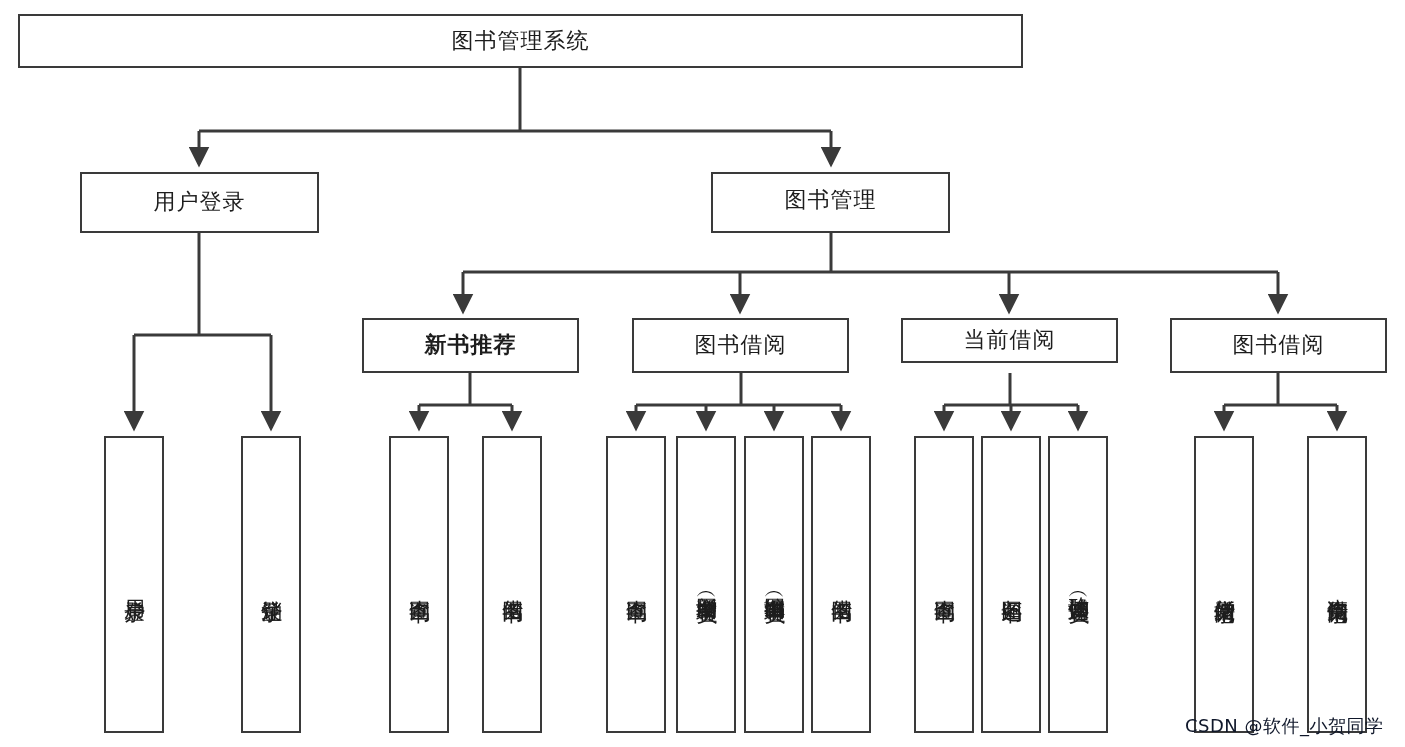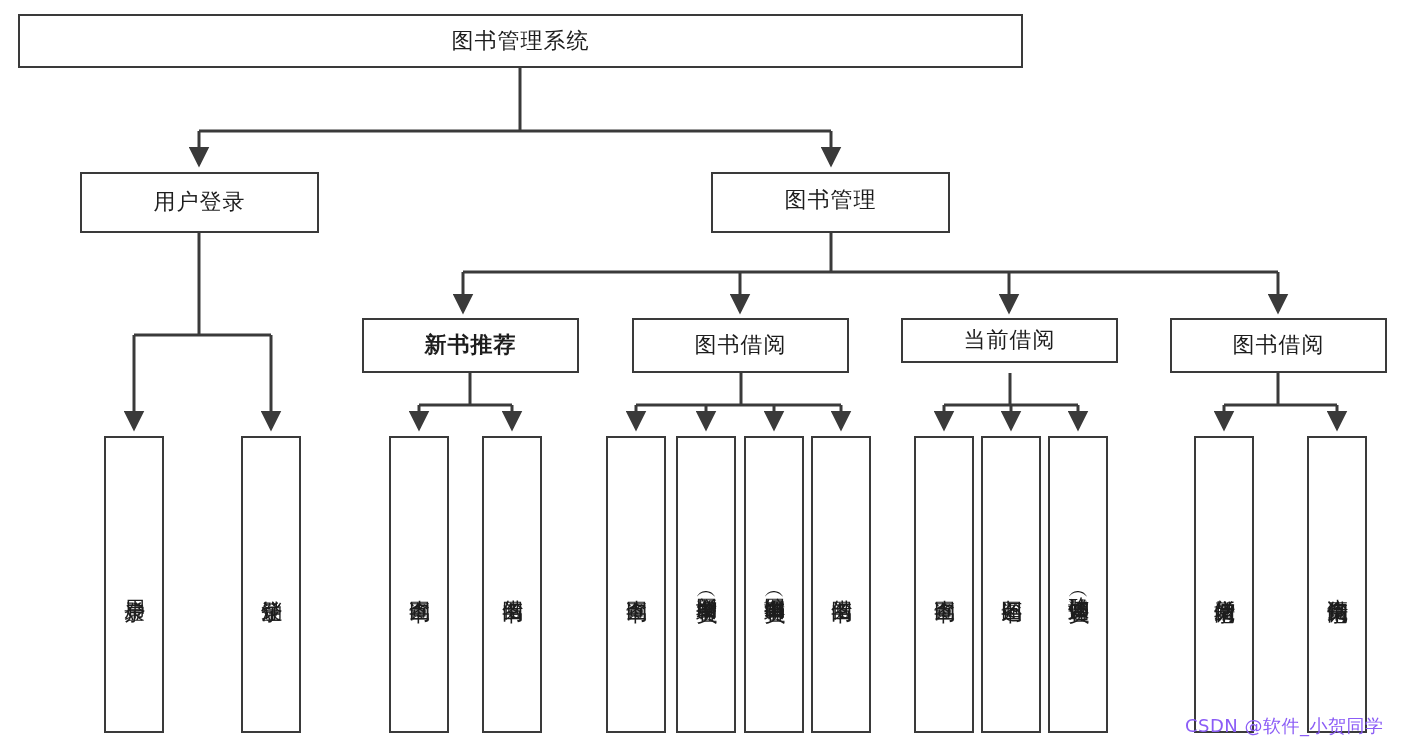--- a/index.html
+++ b/index.html
@@ -56,21 +56,21 @@
   .node-v > span {
     writing-mode: vertical-rl;
     text-orientation: upright;
     display: block;
   }
   #watermark {
     position: absolute;
     left: 1185px;
     top: 714px;
     font-size: 18px;
-    color: #8b5cf6;
+    color: #0f172a;
     white-space: nowrap;
     z-index: 3;
     letter-spacing: 0.5px;
   }
 </style>
 </head>
 <body>
 
 <div id="diagram-root">
 

